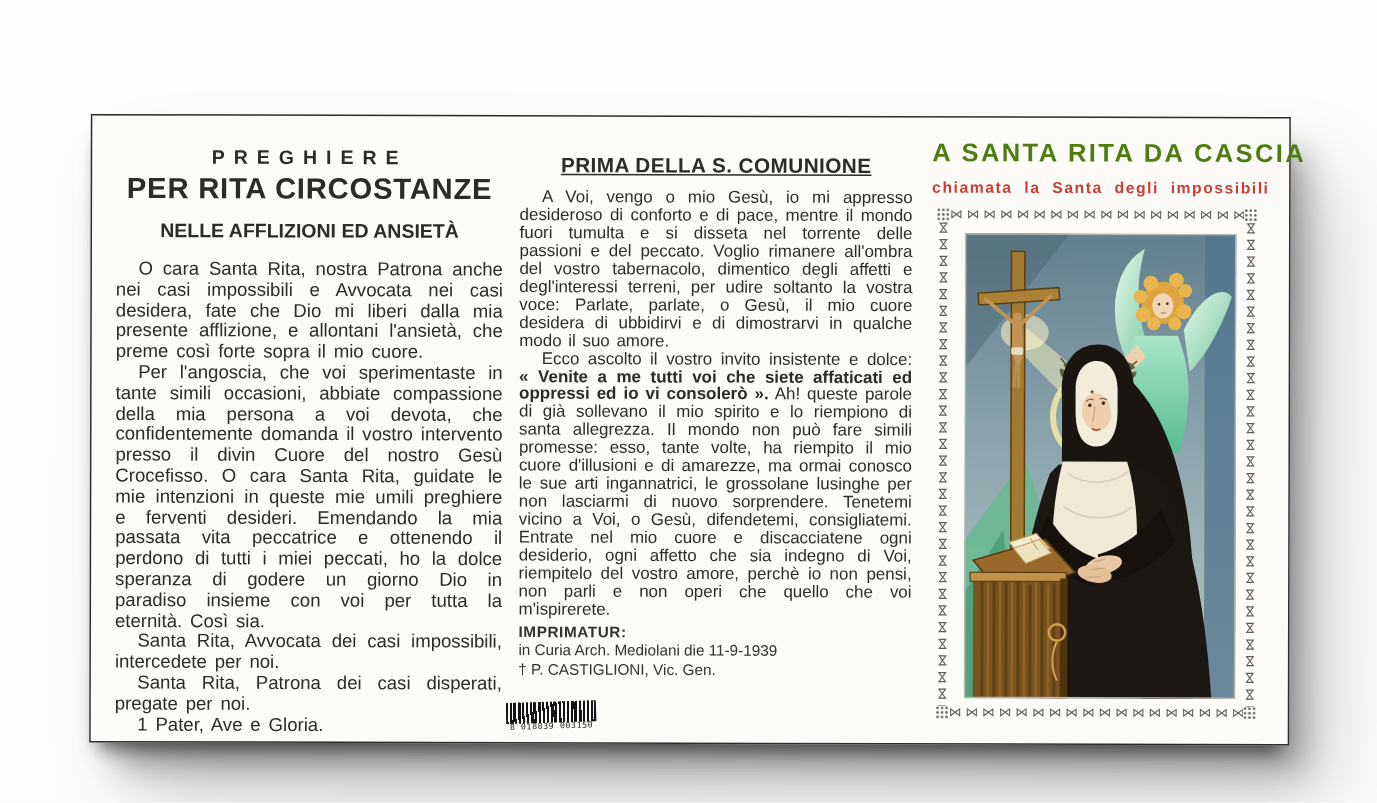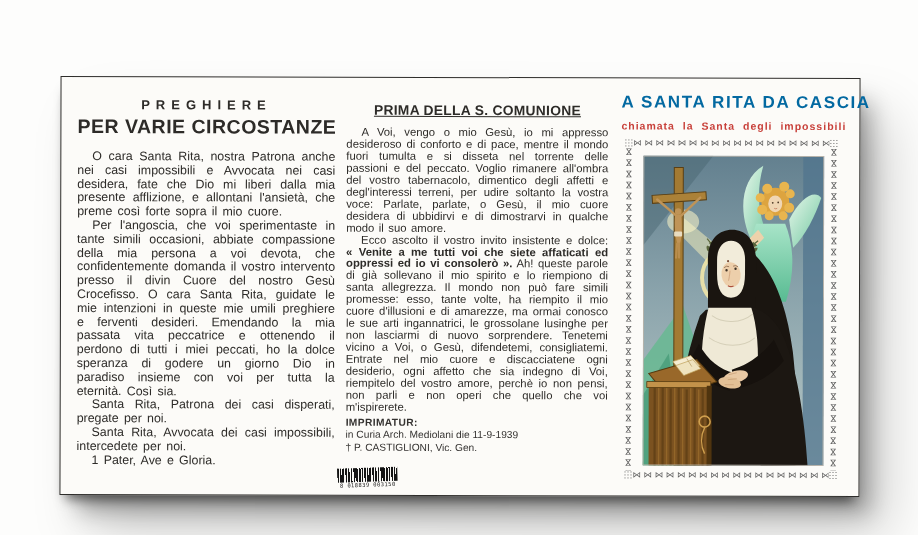--- a/index.html
+++ b/index.html
@@ -83,46 +83,47 @@
   .holy-image svg{display:block;}
 </style>
 </head>
 <body>
 
 <div class="stage">
   <div class="card">
 
     <section class="panel panel-left">
       <div class="lp-title1">PREGHIERE</div>
-      <div class="lp-title2">PER VARIE CIRCOSTANZE</div>
+      <div class="lp-title2">PER RITA CIRCOSTANZE</div>
+      <div class="lp-subtitle">NELLE AFFLIZIONI ED ANSIETÀ</div>
       <p class="body first indent">O cara Santa Rita, nostra Patrona anche nei casi impossibili e Avvocata nei casi desidera, fate che Dio mi liberi dalla mia presente afflizione, e allontani l'ansietà, che preme così forte sopra il mio cuore.</p>
       <p class="body indent">Per l'angoscia, che voi sperimentaste in tante simili occasioni, abbiate compassione della mia persona a voi devota, che confidentemente domanda il vostro intervento presso il divin Cuore del nostro Gesù Crocefisso. O cara Santa Rita, guidate le mie intenzioni in queste mie umili preghiere e ferventi desideri. Emendando la mia passata vita peccatrice e ottenendo il perdono di tutti i miei peccati, ho la dolce speranza di godere un giorno Dio in paradiso insieme con voi per tutta la eternità. Così sia.</p>
+      <p class="body indent">Santa Rita, Avvocata dei casi impossibili, intercedete per noi.</p>
       <p class="body indent">Santa Rita, Patrona dei casi disperati, pregate per noi.</p>
-      <p class="body indent">Santa Rita, Avvocata dei casi impossibili, intercedete per noi.</p>
       <p class="body indent">1 Pater, Ave e Gloria.</p>
     </section>
 
     <section class="panel panel-middle">
       <div class="mp-title">PRIMA DELLA S. COMUNIONE</div>
       <p class="body first indent">A Voi, vengo o mio Gesù, io mi appresso desideroso di conforto e di pace, mentre il mondo fuori tumulta e si disseta nel torrente delle passioni e del peccato. Voglio rimanere all'ombra del vostro tabernacolo, dimentico degli affetti e degl'interessi terreni, per udire soltanto la vostra voce: Parlate, parlate, o Gesù, il mio cuore desidera di ubbidirvi e di dimostrarvi in qualche modo il suo amore.</p>
       <p class="body indent"><span>Ecco ascolto il vostro invito insistente e dolce: </span><span class="bold-quote">« Venite a me tutti voi che siete affaticati ed oppressi ed io vi consolerò ».</span><span> Ah! queste parole di già sollevano il mio spirito e lo riempiono di santa allegrezza. Il mondo non può fare simili promesse: esso, tante volte, ha riempito il mio cuore d'illusioni e di amarezze, ma ormai conosco le sue arti ingannatrici, le grossolane lusinghe per non lasciarmi di nuovo sorprendere. Tenetemi vicino a Voi, o Gesù, difendetemi, consigliatemi. Entrate nel mio cuore e discacciatene ogni desiderio, ogni affetto che sia indegno di Voi, riempitelo del vostro amore, perchè io non pensi, non parli e non operi che quello che voi m'ispirerete.</span></p>
       <div class="mp-imprimatur">
         <div class="imp-label">IMPRIMATUR:</div>
         <div>in Curia Arch. Mediolani die 11-9-1939</div>
         <div>† P. CASTIGLIONI, Vic. Gen.</div>
       </div>
     </section>
 
     <div class="barcode">
       <div class="bars"></div>
       <div class="digits">8 018839 003150</div>
     </div>
 
     <section class="panel panel-right">
-      <div class="rp-title" style="color: #0369a1;">A SANTA RITA DA CASCIA</div>
+      <div class="rp-title" style="color: #4d7c0f;">A SANTA RITA DA CASCIA</div>
       <div class="rp-subtitle" style="color: rgb(200, 64, 58);">chiamata la Santa degli impossibili</div>
     </section>
 
     <div class="chain-frame">
       <div class="chain-run chain-top">⋈⋈⋈⋈⋈⋈⋈⋈⋈⋈⋈⋈⋈⋈⋈⋈⋈⋈⋈⋈⋈⋈⋈⋈⋈⋈⋈⋈⋈⋈⋈⋈⋈⋈⋈⋈⋈⋈⋈⋈⋈⋈⋈⋈⋈⋈⋈⋈⋈⋈⋈⋈⋈⋈⋈⋈⋈⋈⋈⋈</div>
       <div class="chain-run chain-bottom">⋈⋈⋈⋈⋈⋈⋈⋈⋈⋈⋈⋈⋈⋈⋈⋈⋈⋈⋈⋈⋈⋈⋈⋈⋈⋈⋈⋈⋈⋈⋈⋈⋈⋈⋈⋈⋈⋈⋈⋈⋈⋈⋈⋈⋈⋈⋈⋈⋈⋈⋈⋈⋈⋈⋈⋈⋈⋈⋈⋈</div>
       <div class="chain-run chain-left">⋈⋈⋈⋈⋈⋈⋈⋈⋈⋈⋈⋈⋈⋈⋈⋈⋈⋈⋈⋈⋈⋈⋈⋈⋈⋈⋈⋈⋈⋈⋈⋈⋈⋈⋈⋈⋈⋈⋈⋈⋈⋈⋈⋈⋈⋈⋈⋈⋈⋈⋈⋈⋈⋈⋈⋈⋈⋈⋈⋈</div>
       <div class="chain-run chain-right">⋈⋈⋈⋈⋈⋈⋈⋈⋈⋈⋈⋈⋈⋈⋈⋈⋈⋈⋈⋈⋈⋈⋈⋈⋈⋈⋈⋈⋈⋈⋈⋈⋈⋈⋈⋈⋈⋈⋈⋈⋈⋈⋈⋈⋈⋈⋈⋈⋈⋈⋈⋈⋈⋈⋈⋈⋈⋈⋈⋈</div>
       <div class="chain-corner cc-tl"></div>
       <div class="chain-corner cc-tr"></div>

